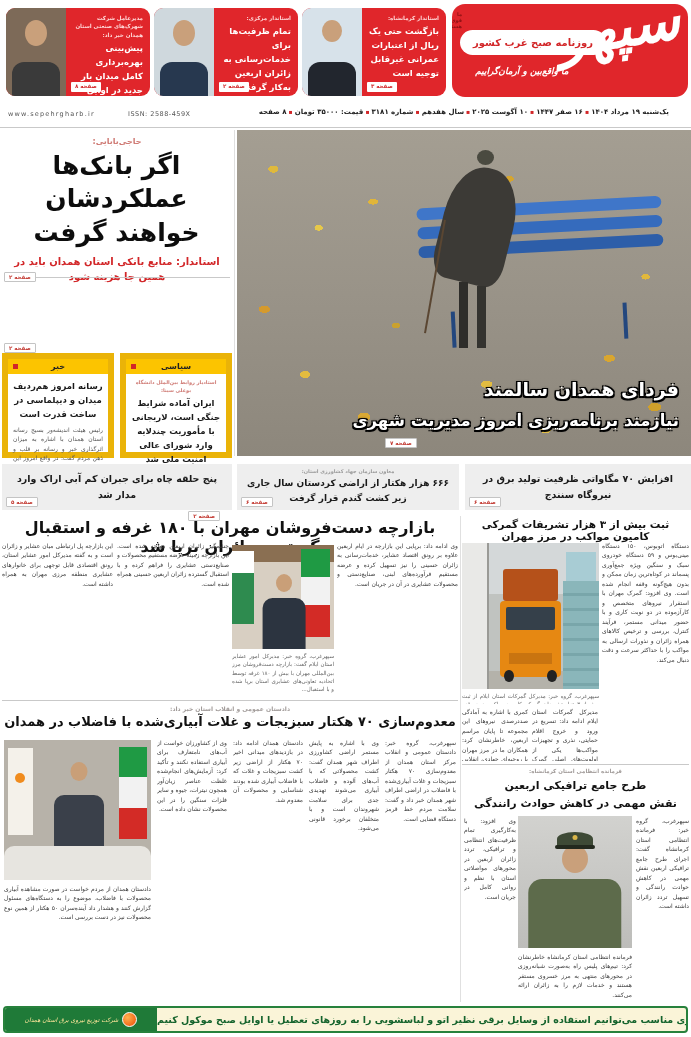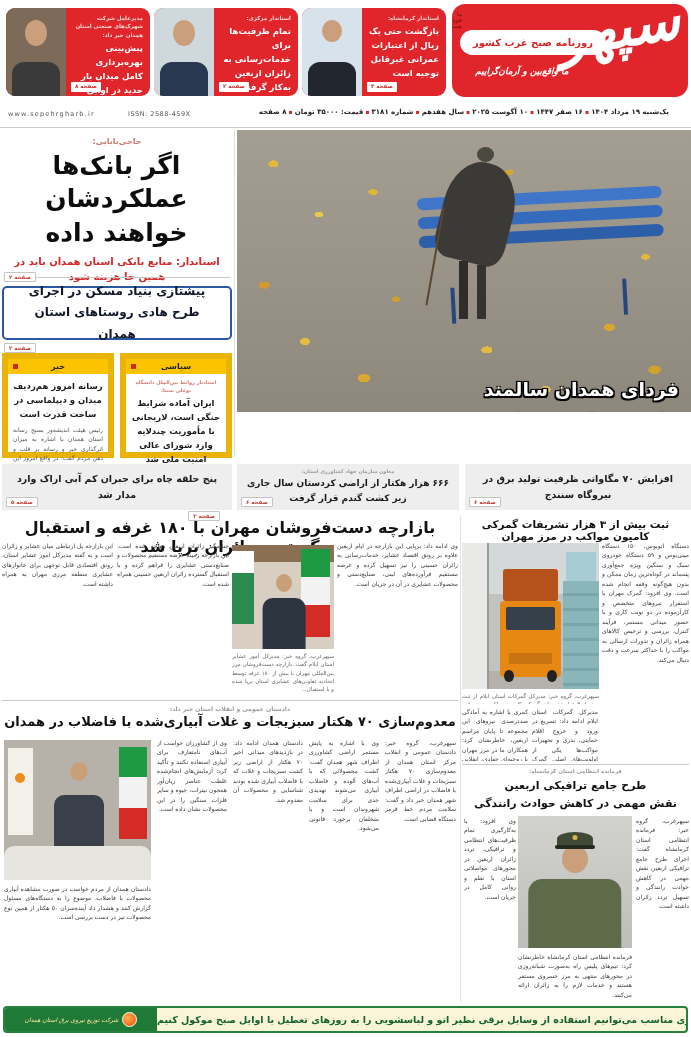--- a/index.html
+++ b/index.html
@@ -146,27 +146,26 @@
   <div class="abs latin" style="left:8px;top:110px">www.sepehrgharb.ir</div>
   <div class="abs latin" style="left:128px;top:110px;letter-spacing:0.5px">ISSN: 2588-459X</div>
   <div class="dl">
     <span>یک‌شنبه ۱۹ مرداد ۱۴۰۴</span><span>۱۶ صفر ۱۴۴۷</span><span>۱۰ آگوست ۲۰۲۵</span><span>سال هفدهم</span><span>شماره ۳۱۸۱</span><span>قیمت: ۳۵۰۰۰ تومان</span><span>۸ صفحه</span>
   </div>
   <div class="hr" style="left:0;top:127px;width:691px"></div>
 
   <div class="abs lead-kick" style="left:2px;top:137px;width:230px">حاجی‌بابایی:</div>
   <div class="abs lead-ttl" style="left:0;top:149px;width:233px">
     <div>اگر بانک‌ها عملکردشان</div>
-    <div>خواهند داده</div>
+    <div>خواهند گرفت</div>
   </div>
   <div class="abs lead-sub" style="left:2px;top:254px;width:230px">استاندار: منابع بانکی استان همدان باید در همین جا هزینه شود</div>
   <div class="hr" style="left:4px;top:277px;width:226px"></div>
   <span class="pg gray abs" style="left:4px;top:272px">صفحه ۲</span>
 
-  <div class="bluebox" style="left:2px;top:286px;width:230px;height:54px">پیشتازی بنیاد مسکن در اجرای طرح هادی روستاهای استان همدان</div>
   <span class="pg gray abs" style="left:4px;top:343px">صفحه ۲</span>
 
   <div class="card" style="left:120px;top:353px;width:112px;height:105px">
     <div class="tab">سیاسی</div>
     <div class="inner">
       <div class="kick">استادیار روابط بین‌الملل دانشگاه بوعلی سینا:</div>
       <div class="ttl">ایران آماده شرایط جنگی است، لاریجانی با مأموریت چندلایه وارد شورای عالی امنیت ملی شد</div>
       <div class="sub">بازتعریف نهادهای تصمیم‌ساز در سایه تهدیدات نوظهور</div>
       <span class="pg gray">صفحه ۲</span>
     </div>
@@ -174,21 +173,21 @@
 
   <div class="card" style="left:2px;top:353px;width:112px;height:105px">
     <div class="tab">خبر</div>
     <div class="inner">
       <div class="ttl">رسانه امروز هم‌ردیف میدان و دیپلماسی در ساخت قدرت است</div>
       <div class="bod">رئیس هیئت اندیشه‌ور بسیج رسانه استان همدان با اشاره به میزان اثرگذاری خبر و رسانه بر قلب و ذهن مردم گفت: در واقع امروز این حوزه در کنار میدان و دیپلماسی یکی از مؤلفه‌های اصلی قدرت است ...</div>
       <span class="pg gray">صفحه ۳</span>
     </div>
   </div>
 
-  <div class="photo ph-main" style="left:237px;top:130px;width:454px;height:282px">
+  <div class="photo ph-main" style="left:237px;top:130px;width:454px;height:326px">
     <div class="abs" style="left:40%;top:22%;width:54%;height:34%;transform:rotate(-3deg)">
       <div style="height:12px;background:#3f76c9;border-radius:6px;margin-bottom:7px"></div>
       <div style="height:12px;background:#356bbd;border-radius:6px;margin-bottom:7px"></div>
       <div style="height:12px;background:#2d5ea9;border-radius:6px"></div>
       <div style="position:absolute;left:12%;top:95%;width:4px;height:36px;background:#23477e"></div>
       <div style="position:absolute;left:82%;top:95%;width:4px;height:36px;background:#23477e"></div>
     </div>
     <div class="abs" style="left:41%;top:3%;width:23%;height:64%">
       <div style="position:absolute;top:5%;left:52%;width:17px;height:15px;border-radius:50%;background:#4a4a40"></div>
       <div style="position:absolute;top:13%;left:18%;width:68%;height:56%;background:#3c3a36;border-radius:46% 46% 22% 22%;transform:rotate(14deg)"></div>

